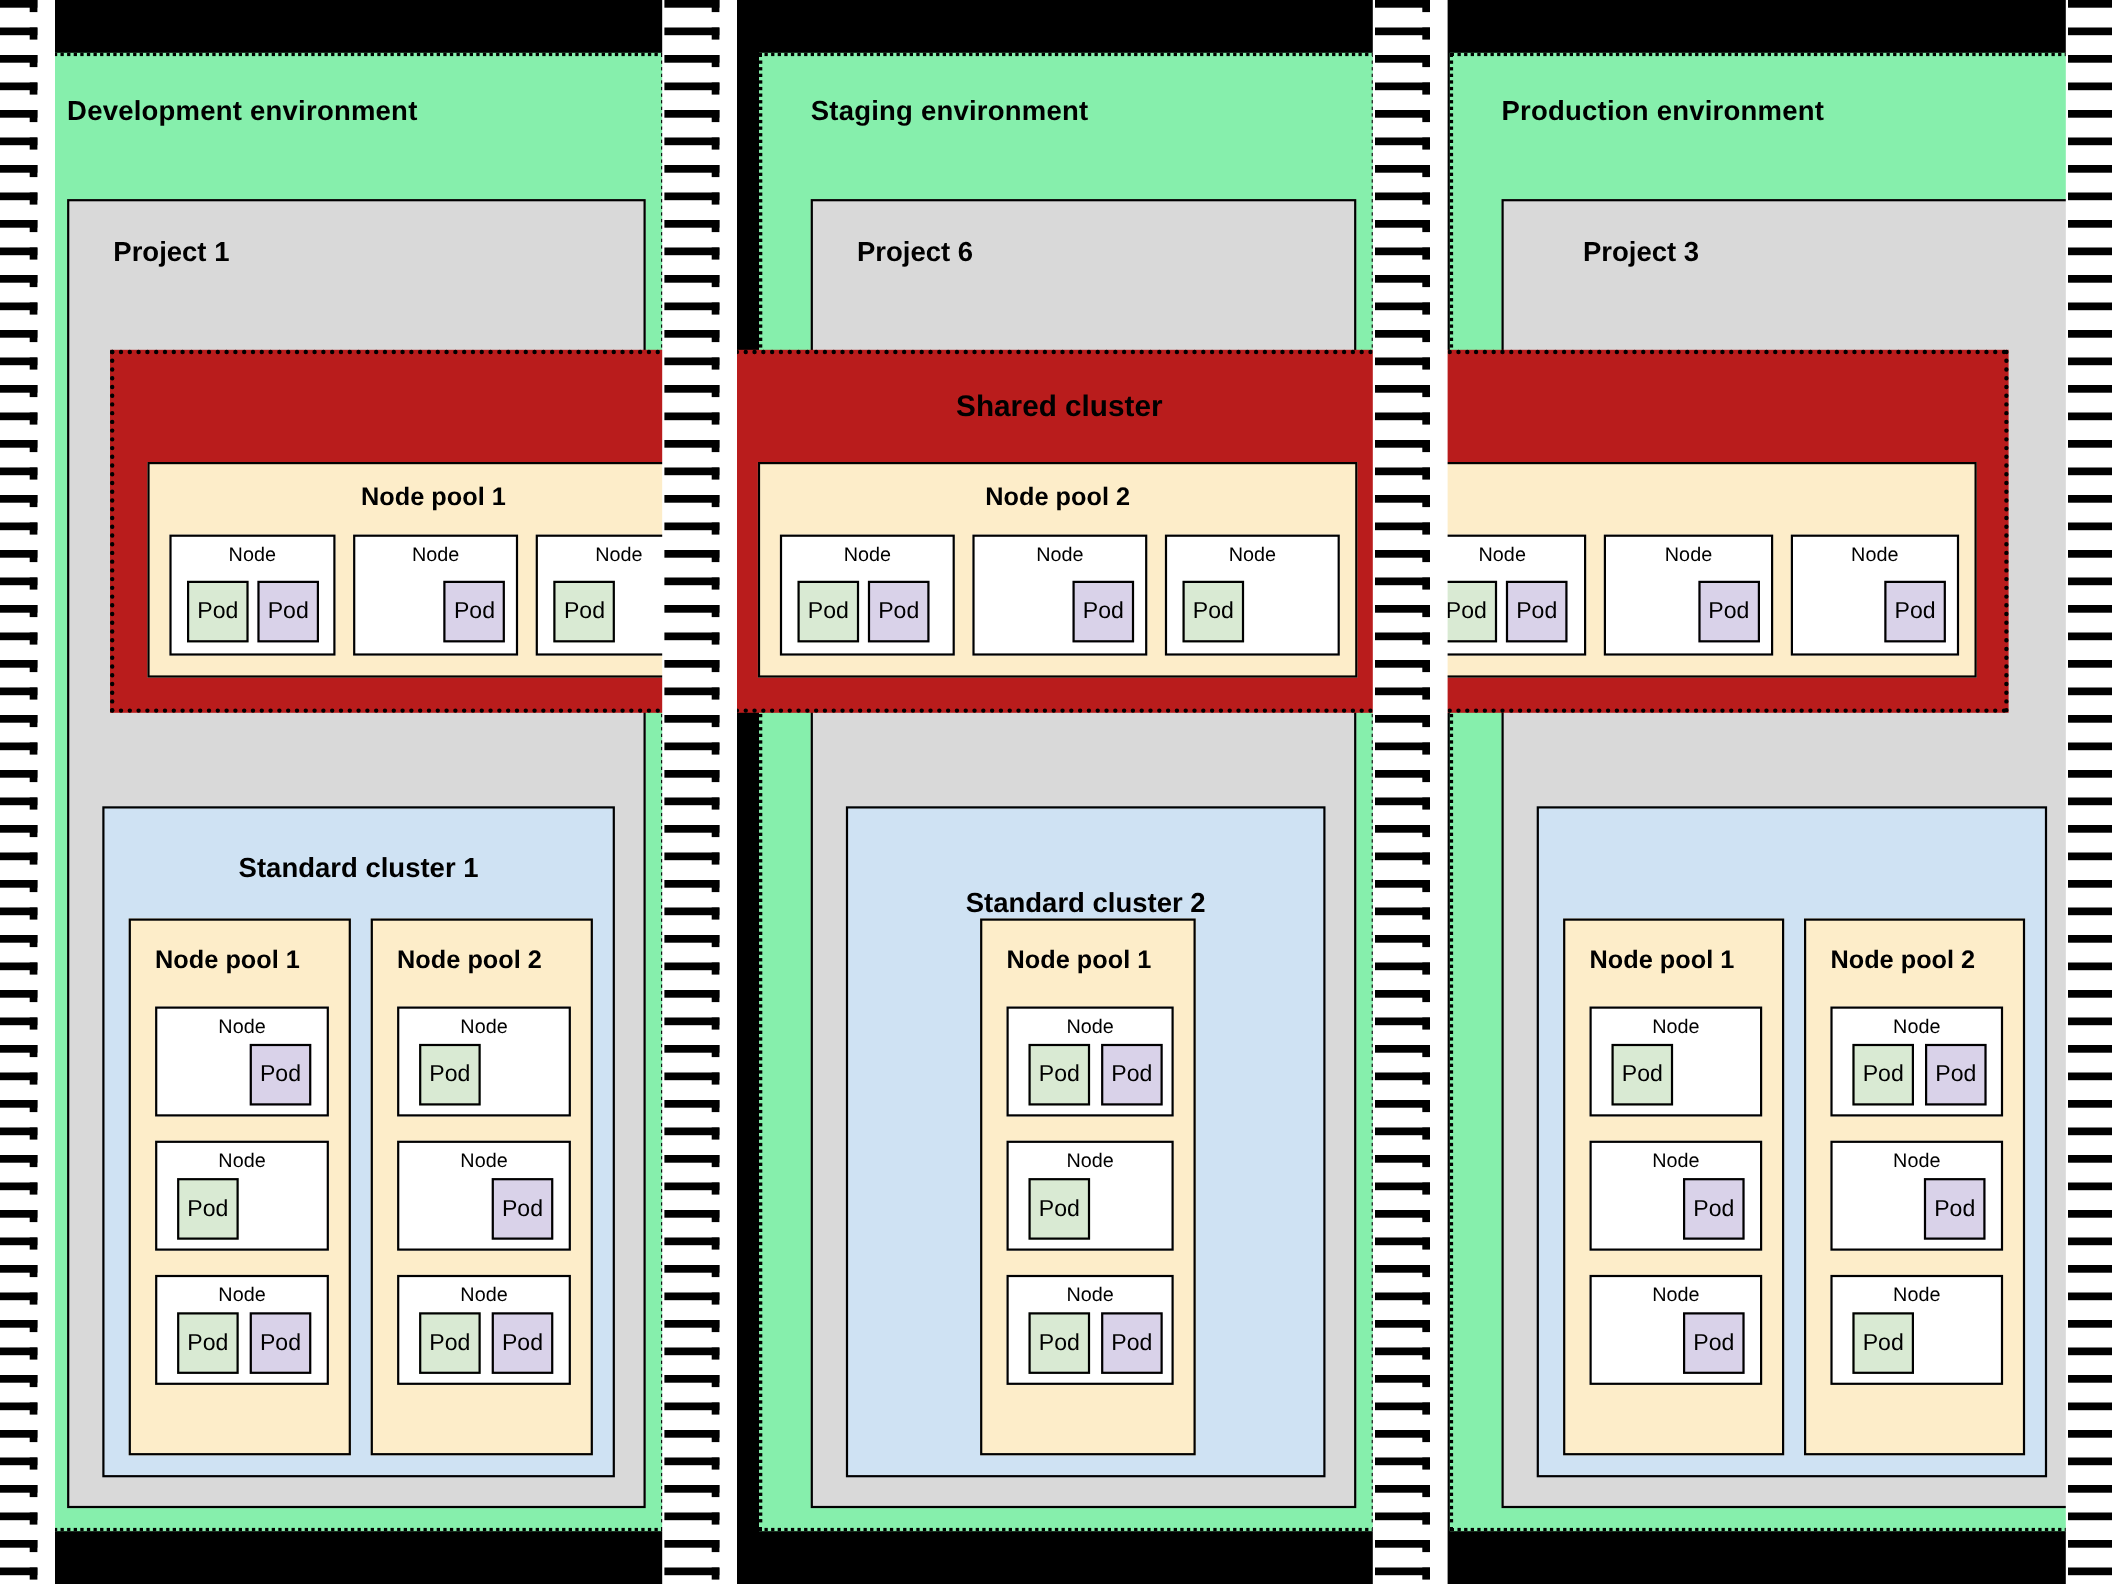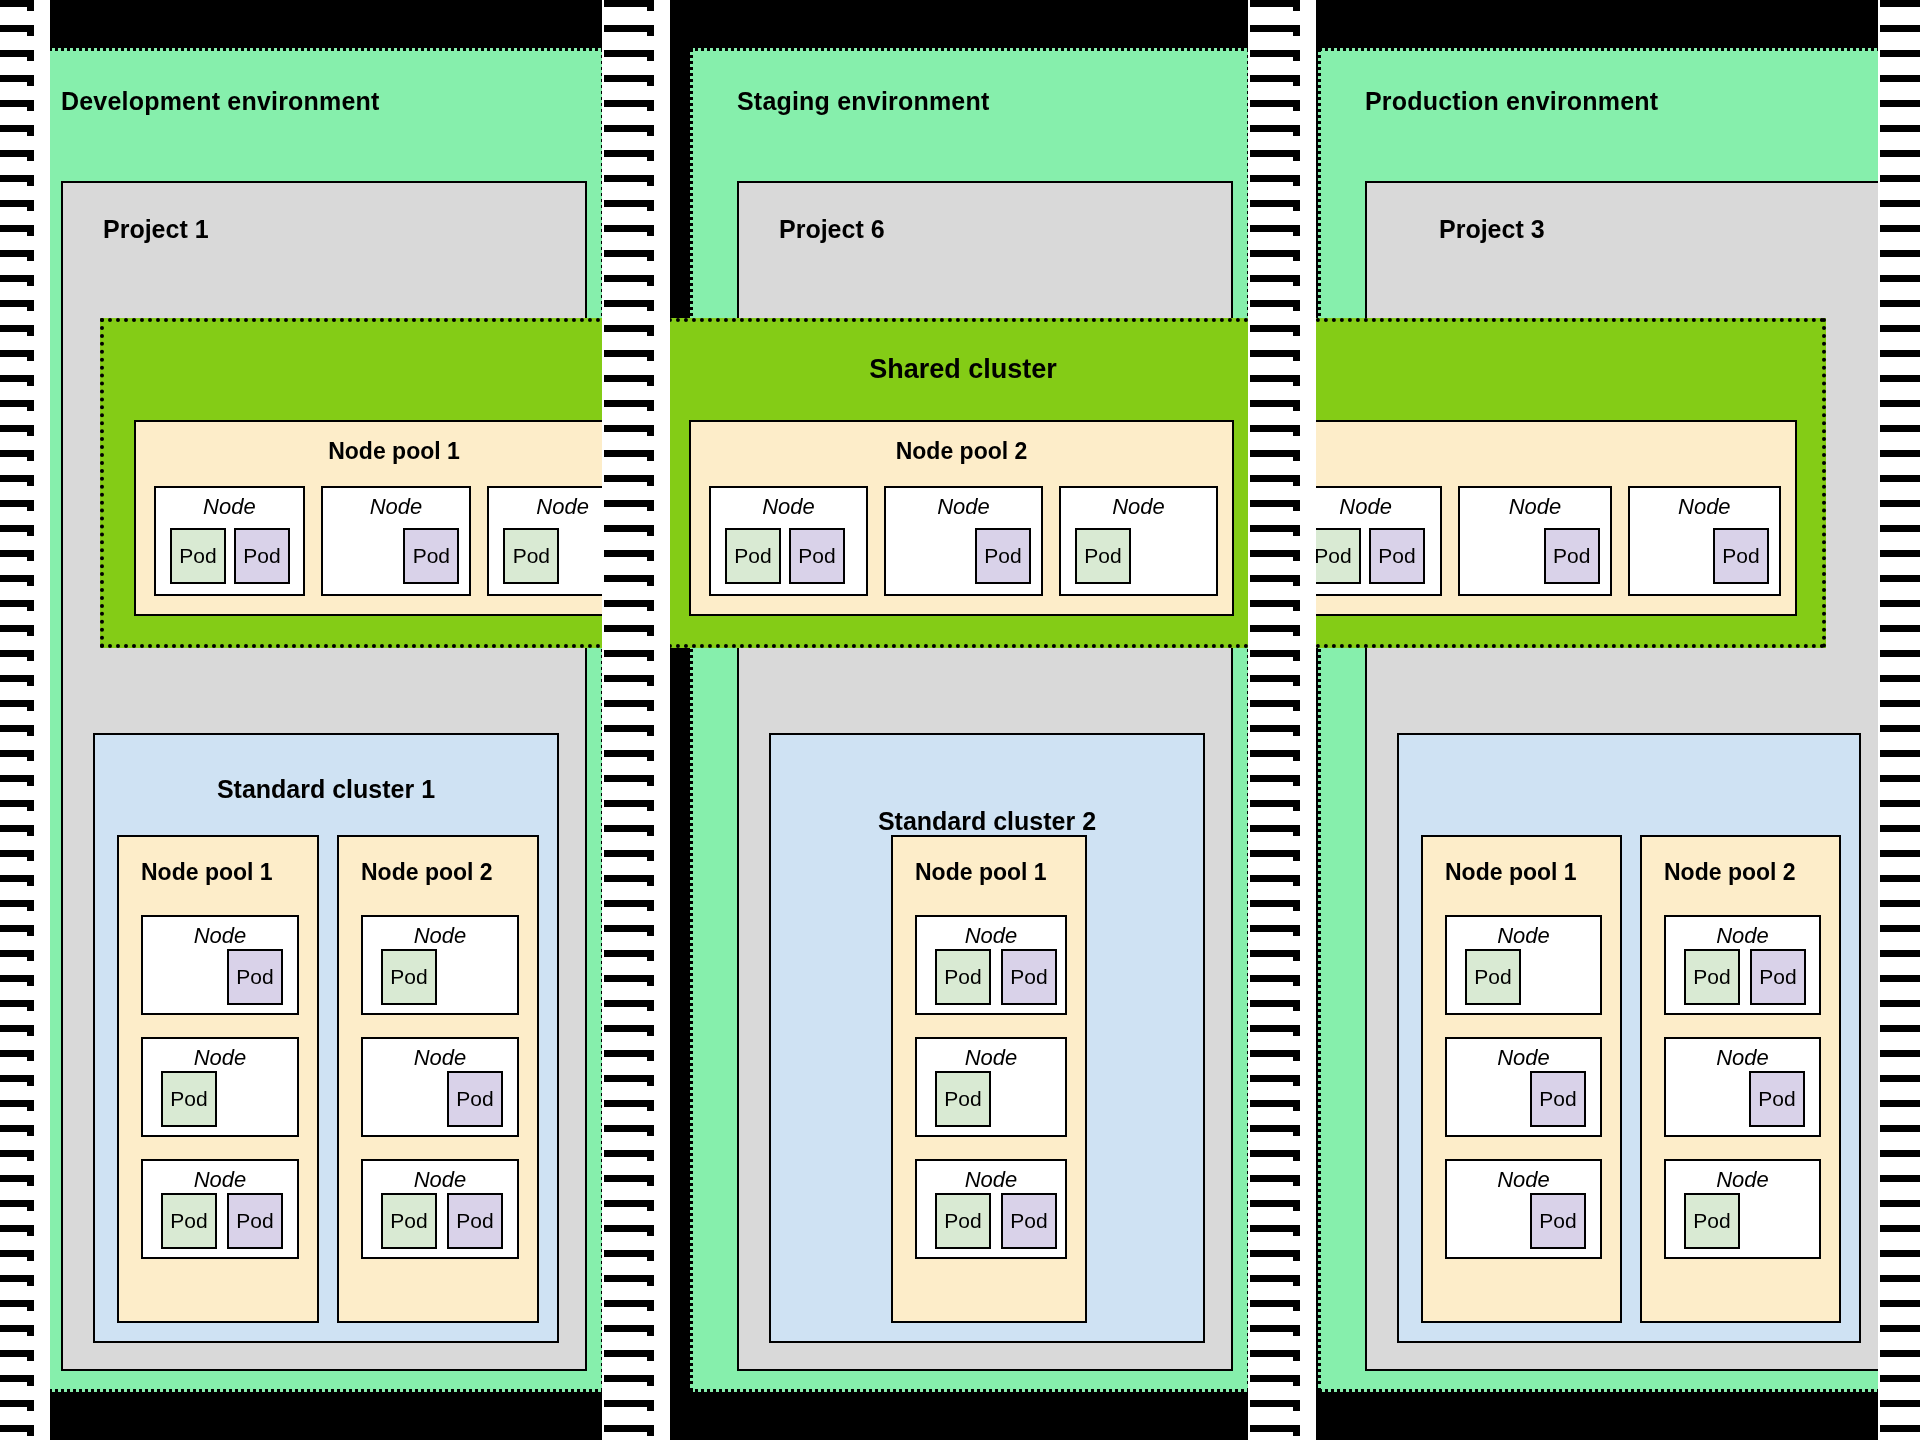--- a/index.html
+++ b/index.html
@@ -9,36 +9,36 @@
 
   
   .env{position:absolute;background:#86efac;border:3px dotted #000;box-sizing:border-box;}
   .env-title{position:absolute;font-size:25px;font-weight:bold;color:#000;letter-spacing:.2px;white-space:nowrap;}
 
   
   .project{position:absolute;background:#d9d9d9;border:2px solid #000;box-sizing:border-box;}
   .project-title{position:absolute;font-size:25px;font-weight:bold;color:#000;white-space:nowrap;}
 
   
-  .shared{position:absolute;background:#84cc16;border:4px dotted #000;box-sizing:border-box;z-index:6;}
+  .shared{position:absolute;background:#b91c1c;border:4px dotted #000;box-sizing:border-box;z-index:6;}
   .shared-title{position:absolute;width:100%;text-align:center;font-size:27px;font-weight:bold;color:#000;top:32px;left:0;}
 
   
   .stdcluster{position:absolute;background:#cfe2f3;border:2px solid #000;box-sizing:border-box;}
   .stdcluster-title{position:absolute;width:100%;text-align:center;font-size:25px;font-weight:bold;color:#000;top:38px;left:0;}
 
   
   .nodepool{position:absolute;background:#fdedc9;border:2px solid #000;box-sizing:border-box;}
   .nodepool-title{position:absolute;font-size:23px;font-weight:bold;color:#000;white-space:nowrap;}
   .np-center .nodepool-title{width:100%;text-align:center;left:0;}
   .np-left .nodepool-title{left:22px;text-align:left;}
 
   
   .node{position:absolute;background:#fff;border:2px solid #000;box-sizing:border-box;}
-  .node-title{position:absolute;width:100%;text-align:center;font-size:22px;color:#000;top:6px;left:0;font-style:italic;}
+  .node-title{position:absolute;width:100%;text-align:center;font-size:18px;color:#000;top:6px;left:0;}
 
   
   .pod{position:absolute;border:2px solid #000;box-sizing:border-box;display:flex;align-items:center;justify-content:center;font-size:21px;color:#000;}
   .pod.green{background:#d9ead3;}
   .pod.purple{background:#d9d2e9;}
 
   
   .divider{position:absolute;background:#fff;z-index:20;overflow:hidden;}
   .divider .bar{position:absolute;background:#000;height:7px;}
   .divider .nub{position:absolute;background:#000;width:7px;height:11px;}

